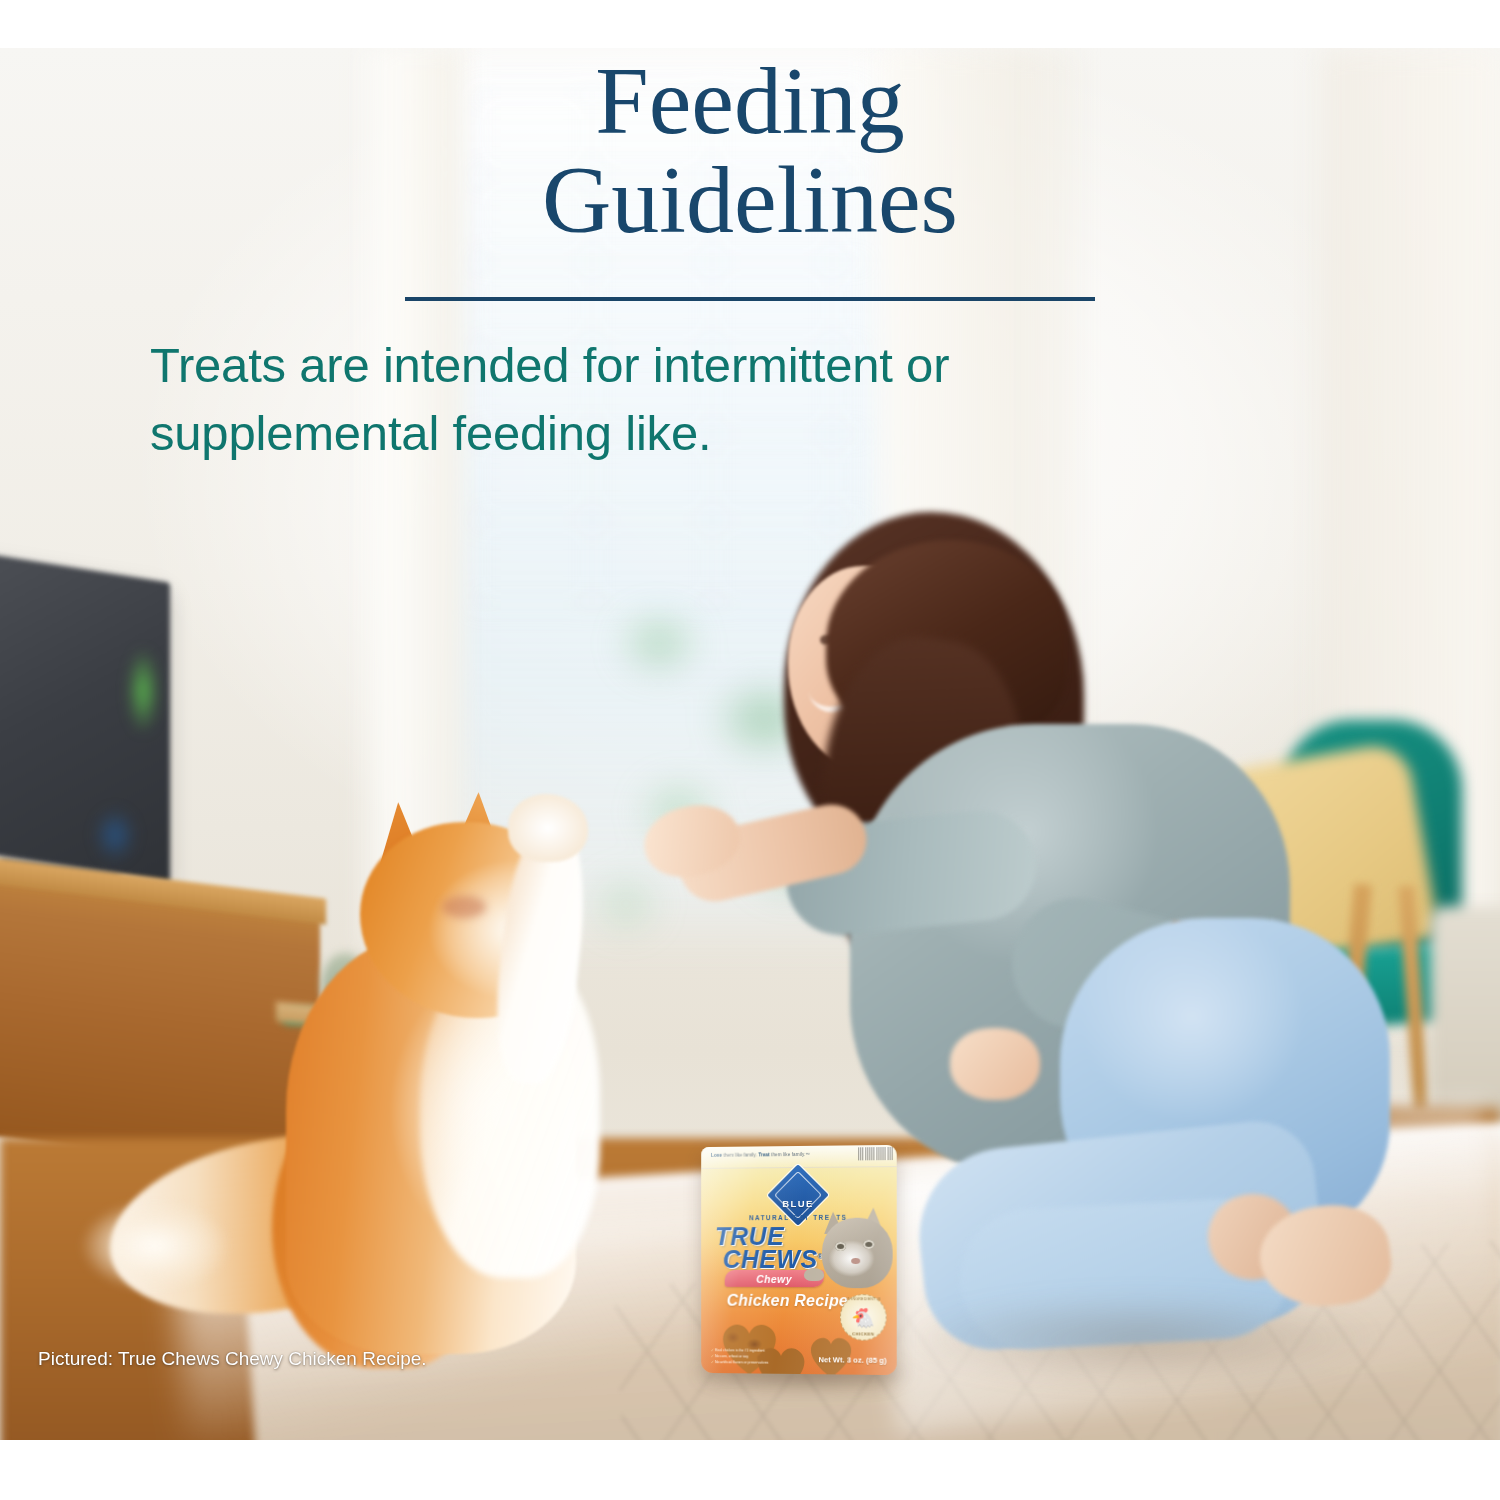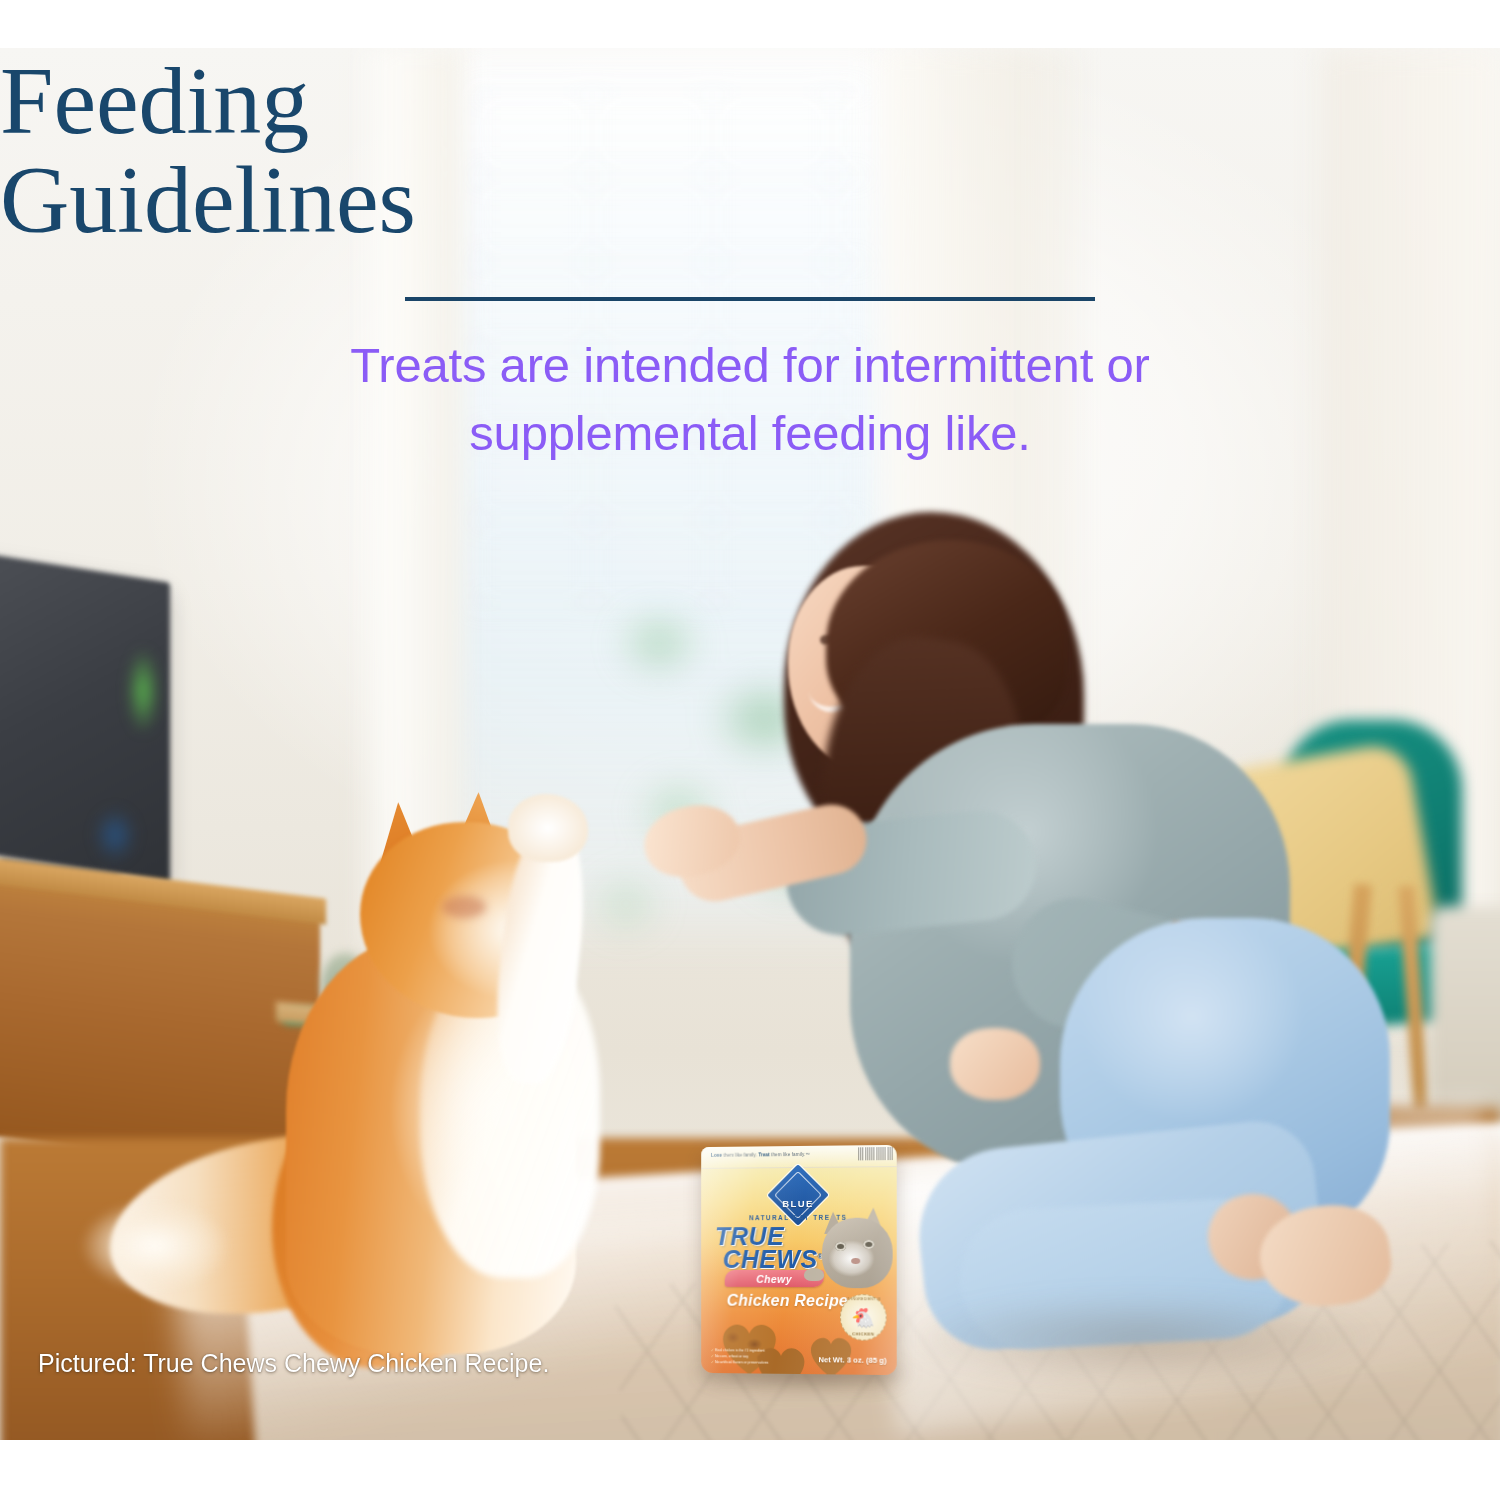--- a/index.html
+++ b/index.html
@@ -561,51 +561,51 @@
     position:absolute; right:10px; bottom:10px;
     font-size:7.6px; font-weight:bold; color:#ffffff;
     text-shadow: 0 1px 1px rgba(140,80,20,.5);
     white-space:nowrap;
   }
 
   
   .headerBlock {
     position:absolute; left:0; top:0; width:1500px; height:300px;
     z-index: 40;
-    text-align:left;
+    text-align:center;
   }
   .title {
     position:absolute; left:0; top:52px; width:1500px;
     font-family: "Liberation Serif", "DejaVu Serif", serif;
     font-size:96px; line-height:1.03;
     color:#19476c;
     font-weight: normal;
     letter-spacing: 0px;
   }
   .divider {
     position:absolute; left:405px; top:297px;
     width:690px; height:4px;
     background:#1a4568;
     z-index: 41;
   }
   .subtitle {
     position:absolute; left:150px; top:332px; width:1200px;
     z-index: 41;
-    text-align:center;
+    text-align:left;
     font-family: "Liberation Sans", sans-serif;
     font-size:49px; line-height:1.38;
-    color:#8b5cf6;
+    color:#0f766e;
     letter-spacing:-0.2px;
   }
 
   .caption {
     position:absolute; left:38px; top:1346px;
     z-index: 42;
     font-family: "Liberation Sans", sans-serif;
-    font-size:25px; line-height:1.42;
+    font-size:19px; line-height:1.42;
     color:#ffffff;
     text-shadow: 0 1px 3px rgba(60,45,30,.55), 0 0 1px rgba(60,45,30,.5);
     white-space:nowrap;
   }
 
   .bottomWhite {
     position:absolute; left:0; top:1440px; width:1500px; height:60px;
     background:#ffffff; z-index:50;
   }
   .topWhite {

